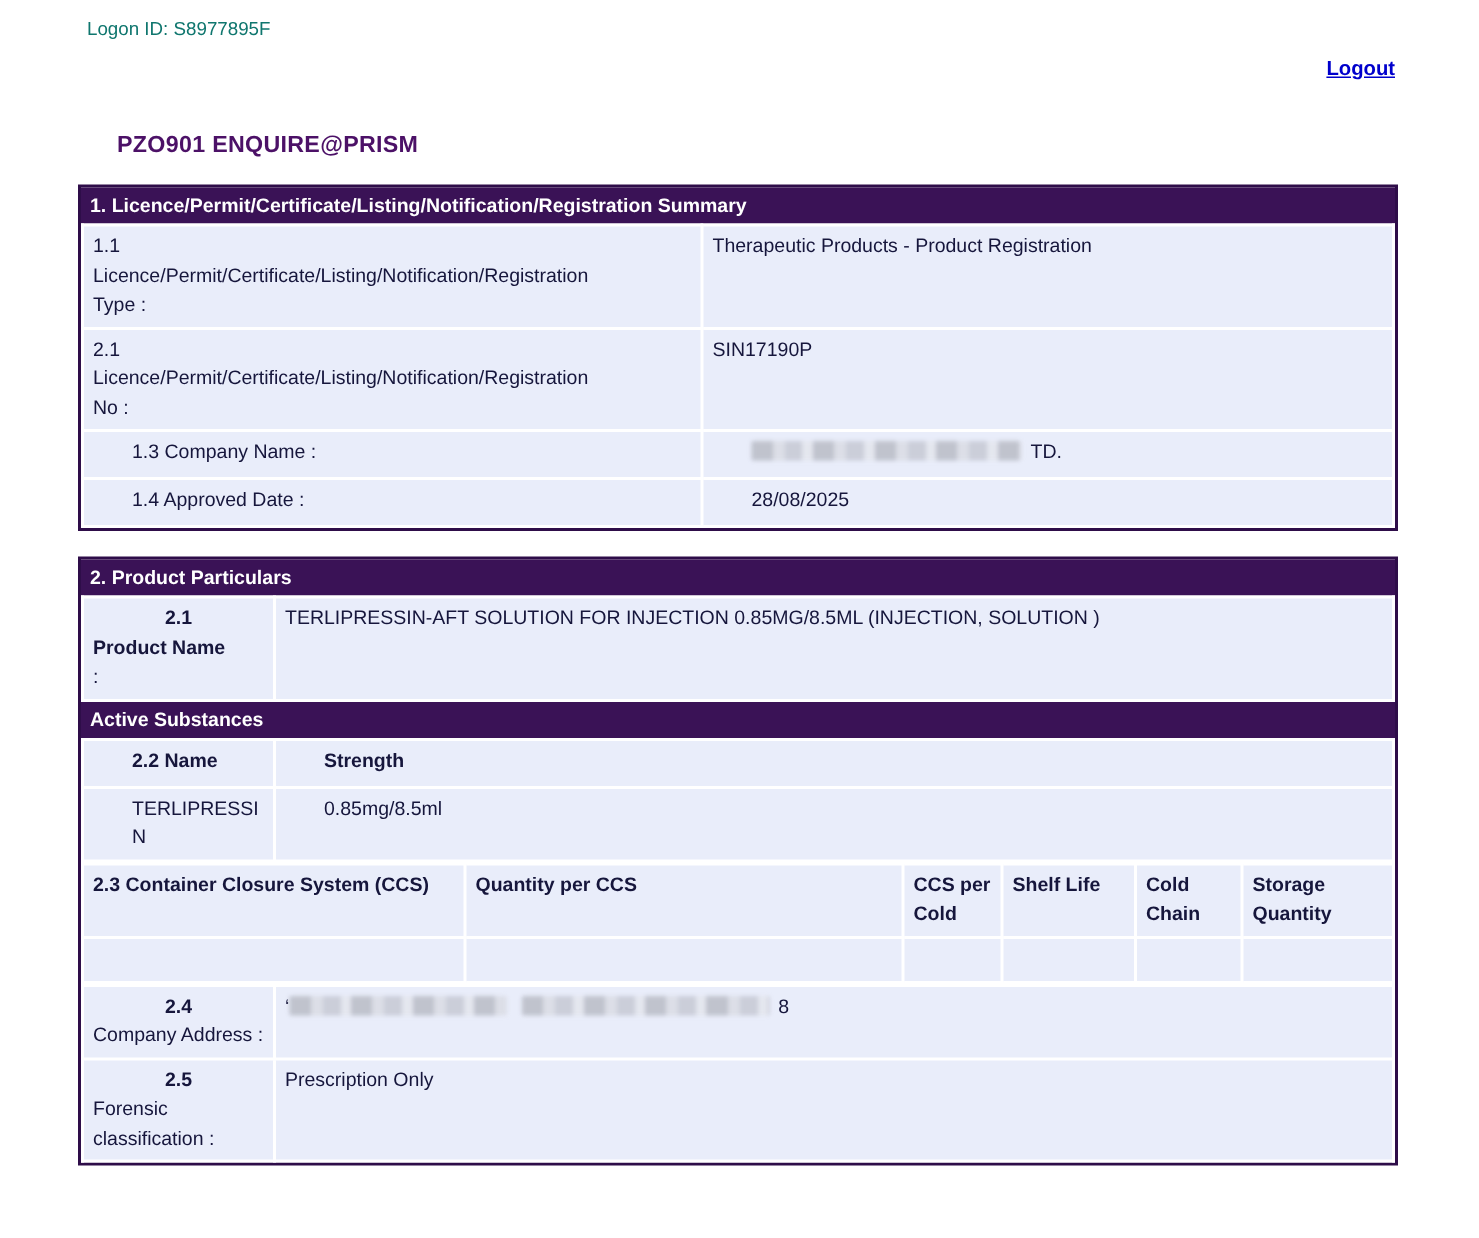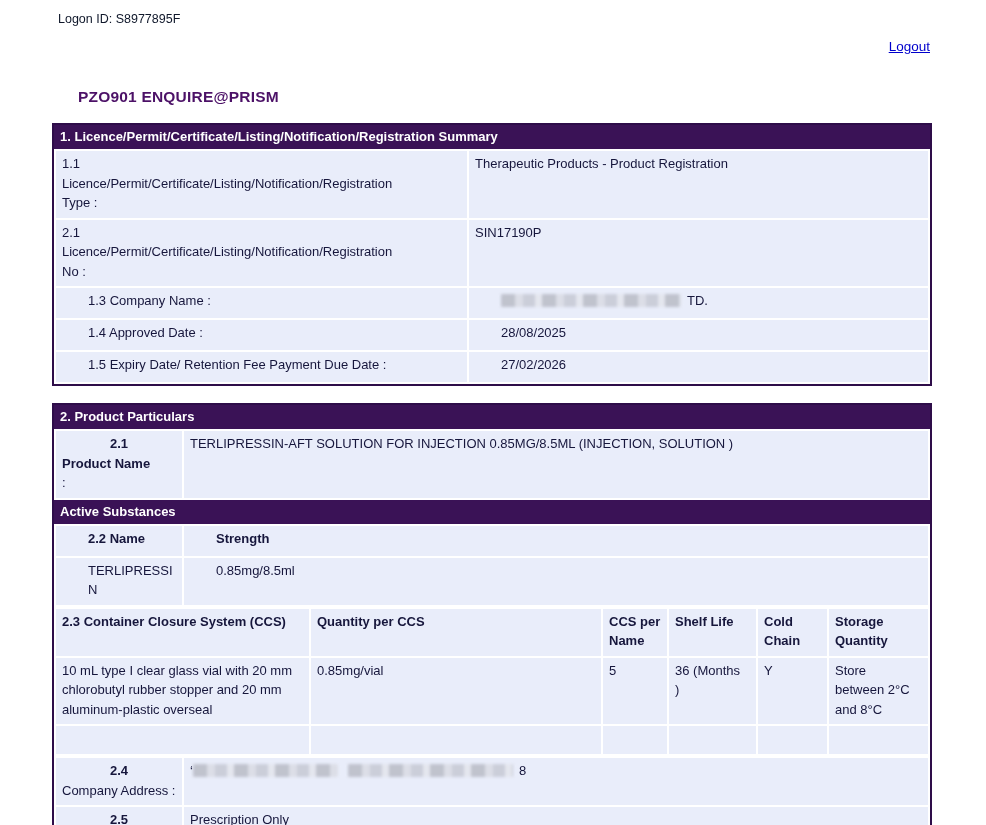--- a/index.html
+++ b/index.html
@@ -1,23 +1,23 @@
 <!DOCTYPE html>
 <html><head>
 <meta charset="utf-8">
 <style>
   html,body{margin:0;padding:0;background:#fff;}
   body{
     width:986px;height:825px;overflow:hidden;
     font-family:"Liberation Sans","DejaVu Sans",sans-serif;
     color:#16163c;
   }
-  .logon{padding:12px 0 0 58px;font-size:12.5px;color:#0f172a;}
+  .logon{padding:12px 0 0 58px;font-size:12.5px;color:#0f766e;}
   .logout-row{text-align:right;padding:11px 56px 0 0;}
-  .logout-row a{color:#0000cc;font-weight:normal;font-size:13.5px;text-decoration:underline;cursor:pointer;}
+  .logout-row a{color:#0000cc;font-weight:bold;font-size:13.5px;text-decoration:underline;cursor:pointer;}
   .page-title{margin:33px 0 0 78px;font-size:15.5px;font-weight:bold;color:#4c1167;letter-spacing:.2px;}
 
   .tbl{width:876px;margin:17px 0 0 52px;border:2px solid #2e0d49;background:#fff;}
   .bar{background:#3a1256;color:#fff;font-weight:bold;font-size:13px;padding:4px 6px 5px;}
   table{border-collapse:collapse;table-layout:fixed;width:100%;}
   td{
     border:2px solid #fff;background:#e9edfa;
     padding:3px 6px 5px;vertical-align:top;
     font-size:13px;line-height:1.5;white-space:pre-line;
     word-wrap:break-word;
@@ -69,24 +69,20 @@
       <td>SIN17190P</td>
     </tr>
     <tr class="h32">
       <td>1.3 Company Name :</td>
       <td><span class="redact w180"></span><span class="suffix">TD.</span></td>
     </tr>
     <tr class="h32">
       <td>1.4 Approved Date :</td>
       <td>28/08/2025</td>
     </tr>
-    <tr class="h32">
-      <td>1.5 Expiry Date/ Retention Fee Payment Due Date :</td>
-      <td>27/02/2026</td>
-    </tr>
   </tbody>
     </table>
 </div>
 
 <div class="tbl">
   <div class="bar">2. Product Particulars</div>
 
   <table>
     <colgroup>
         <col style="width:128px">
@@ -125,35 +121,24 @@
         <col style="width:292px">
         <col style="width:66px">
       <col style="width:89px">
         <col style="width:71px">
         <col>
     </colgroup>
     <tbody>
         <tr>
       <td class="hdr">2.3 Container Closure System (CCS)</td>
       <td class="hdr">Quantity per CCS</td>
-      <td class="hdr">CCS per Name</td>
+      <td class="hdr">CCS per Cold</td>
       <td class="hdr">Shelf Life</td>
       <td class="hdr">Cold Chain</td>
       <td class="hdr">Storage Quantity</td>
-    </tr>
-    <tr>
-      <td>10 mL type I clear glass vial with 20 mm chlorobutyl rubber stopper and 20 mm aluminum-plastic overseal</td>
-      <td>0.85mg/vial</td>
-      <td>5</td>
-      <td>36  (Months
-)</td>
-      <td>Y</td>
-      <td>Store
-between 2°C
-and 8°C</td>
     </tr>
     <tr class="hEmpty">
       <td></td>
       <td></td>
       <td></td>
       <td></td>
       <td></td>
       <td></td>
     </tr>
   </tbody>

